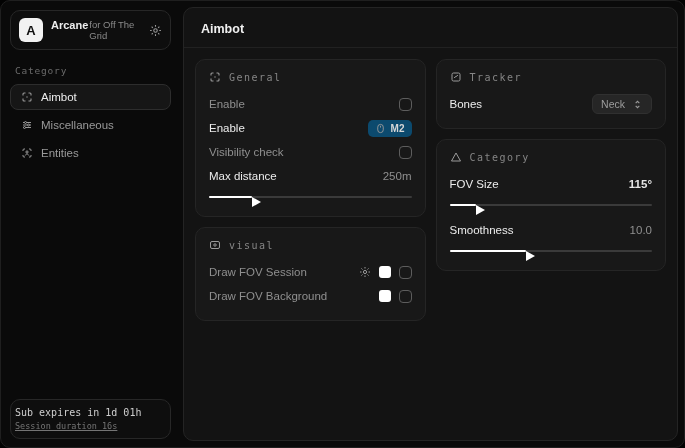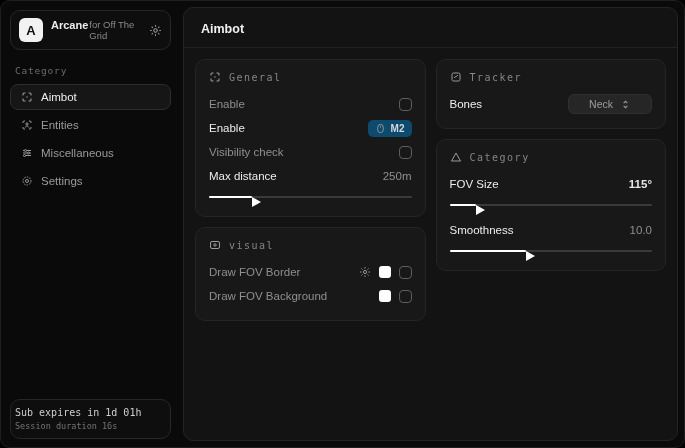--- a/index.html
+++ b/index.html
@@ -21,21 +21,21 @@
   .icon { display:inline-flex; align-items:center; justify-content:center; color:#9a9a9a; }
   .category { color:#6b6b6b; font-size:9.5px; letter-spacing:0.8px; margin:15px 0 8px 5px; }
   .nav { display:flex; flex-direction:column; gap:2px; }
   .nav-item { display:flex; align-items:center; gap:8px; padding:6px 9px; border-radius:8px;
     border:1px solid transparent; color:#9a9a9a; font-size:11.5px; }
   .nav-item.selected { background:#161616; border-color:#2d2d2d; color:#ededed; }
   .nav-item .icon { width:13px; }
   .side-footer { margin-top:auto; border:1px solid #272727; border-radius:10px;
     background:#0e0e0e; padding:7px 4px; }
   .footer-line1 { color:#cfcfcf; font-size:10px; }
-  .footer-line2 { color:#757575; font-size:8.5px; margin-top:3px; }
+  .footer-line2 { color:#757575; font-size:8.5px; margin-top:3px;text-decoration:underline; }
 
   
   .main { flex:1; margin:6px 6px 6px 4px; background:#131313; border:1px solid #242424;
     border-radius:10px; display:flex; flex-direction:column; overflow:hidden; }
   .main-header { padding:11px 17px 10px; border-bottom:1px solid #212121; }
   .main-title { color:#f0f0f0; font-size:12.5px; font-weight:bold; }
   .content { padding:11px; display:grid; grid-template-columns:1fr 1fr; gap:10px; align-items:start; }
   .col { display:flex; flex-direction:column; gap:10px;text-align:center; }
   .panel { background:#181818; border:1px solid #252525; border-radius:10px; padding:11px 13px 13px; }
   .panel-header { display:flex; align-items:center; gap:8px; color:#858585;
@@ -44,21 +44,21 @@
   .label-dim { color:#8f8f8f; font-size:11.5px; }
   .label-bright { color:#ececec; font-size:11.5px; font-weight:normal; }
   .value-dim { color:#8f8f8f; font-size:11.5px; }
   .value-bright { color:#e6e6e6; font-size:11.5px; font-weight:bold; }
   .checkbox { width:13px; height:13px; border:1.5px solid #5d5d5d; border-radius:4px; background:transparent; }
   .controls { display:flex; align-items:center; gap:8px; }
   .swatch { width:12px; height:12px; border-radius:3px; background:#ffffff; }
   .badge { display:flex; align-items:center; gap:5px; background:#0c4a6e; border-radius:5px;
     padding:3px 7px; color:#d6d6d6; font-size:10px; font-weight:bold; }
   .select-btn { display:flex; align-items:center; gap:7px; background:#262626; border:1px solid #303030;
-    border-radius:6px; padding:3px 20px; color:#9d9d9d; font-size:10.5px; }
+    border-radius:6px; padding:3px 8px; color:#9d9d9d; font-size:10.5px; }
   .slider { position:relative; height:12px; margin-top:4px; }
   .slider-track { position:absolute; top:5px; left:0; right:0; height:2px; background:#3a3a3a; border-radius:2px; }
   .slider-fill { position:absolute; top:5px; left:0; height:2px; background:#ffffff; border-radius:2px; }
   .slider-thumb { position:absolute; top:1px; right:-9px; width:0; height:0;
     border-top:5px solid transparent; border-bottom:5px solid transparent; border-left:9px solid #ffffff; }
   svg { display:block; }
 </style>
 </head>
 <body>
 
@@ -83,50 +83,41 @@
 
     <div class="nav">
       <div class="nav-item selected">
         <span class="icon">
           <svg width="12" height="12" viewBox="0 0 24 24" fill="none" stroke="currentColor" stroke-width="2.2">
             <path d="M4 9V6a2 2 0 0 1 2-2h3M15 4h3a2 2 0 0 1 2 2v3M20 15v3a2 2 0 0 1-2 2h-3M9 20H6a2 2 0 0 1-2-2v-3"></path>
             <circle cx="12" cy="12" r="1.4" fill="currentColor" stroke="none"></circle>
           </svg>
         </span>
         <span>Aimbot</span>
-      </div>
-      <div class="nav-item">
-        <span class="icon">
-          <svg width="12" height="12" viewBox="0 0 24 24" fill="none" stroke="currentColor" stroke-width="2">
-            <path d="M4 8V6a2 2 0 0 1 2-2h2M16 4h2a2 2 0 0 1 2 2v2M20 16v2a2 2 0 0 1-2 2h-2M8 20H6a2 2 0 0 1-2-2v-2"></path>
-            <circle cx="12" cy="10" r="2.2"></circle>
-              <path d="M8.5 17c.6-2 2-3 3.5-3s2.9 1 3.5 3"></path>
-          </svg>
-        </span>
-        <span>Entities</span>
       </div>
       <div class="nav-item">
         <span class="icon">
           <svg width="12" height="12" viewBox="0 0 24 24" fill="none" stroke="currentColor" stroke-width="2">
             <path d="M4 7h16M4 12h16M4 17h16"></path>
             <circle cx="9" cy="7" r="2" fill="#0a0a0a"></circle>
               <circle cx="15" cy="12" r="2" fill="#0a0a0a"></circle>
               <circle cx="7" cy="17" r="2" fill="#0a0a0a"></circle>
           </svg>
         </span>
         <span>Miscellaneous</span>
       </div>
       <div class="nav-item">
         <span class="icon">
           <svg width="12" height="12" viewBox="0 0 24 24" fill="none" stroke="currentColor" stroke-width="2">
-            <circle cx="12" cy="12" r="3"></circle>
-              <circle cx="12" cy="12" r="8" stroke-dasharray="3 2.2"></circle>
+            <path d="M4 8V6a2 2 0 0 1 2-2h2M16 4h2a2 2 0 0 1 2 2v2M20 16v2a2 2 0 0 1-2 2h-2M8 20H6a2 2 0 0 1-2-2v-2"></path>
+            <circle cx="12" cy="10" r="2.2"></circle>
+              <path d="M8.5 17c.6-2 2-3 3.5-3s2.9 1 3.5 3"></path>
           </svg>
         </span>
-        <span>Settings</span>
+        <span>Entities</span>
       </div>
     </div>
 
     <div class="side-footer">
       <div class="footer-line1 mono">Sub expires in 1d 01h</div>
       <div class="footer-line2 mono">Session duration 16s</div>
     </div>
   </div>
 
   <div class="main">
@@ -189,21 +180,21 @@
             <span class="icon">
               <svg width="12" height="12" viewBox="0 0 24 24" fill="none" stroke="currentColor" stroke-width="2">
                 <rect x="3" y="5" width="18" height="14" rx="3"></rect>
                   <circle cx="12" cy="12" r="2.4"></circle>
               </svg>
             </span>
             <span>visual</span>
           </div>
 
           <div class="row">
-            <span class="label-dim">Draw FOV Border</span>
+            <span class="label-dim">Draw FOV Session</span>
             <span class="controls">
               <span class="icon">
                 <svg width="12" height="12" viewBox="0 0 24 24" fill="none" stroke="currentColor" stroke-width="2">
                   <circle cx="12" cy="12" r="3.2"></circle>
                   <path d="M12 2v3M12 19v3M2 12h3M19 12h3M4.9 4.9l2.1 2.1M17 17l2.1 2.1M19.1 4.9L17 7M7 17l-2.1 2.1"></path>
                 </svg>
               </span>
               <span class="swatch"></span>
               <span class="checkbox"></span>
             </span>

